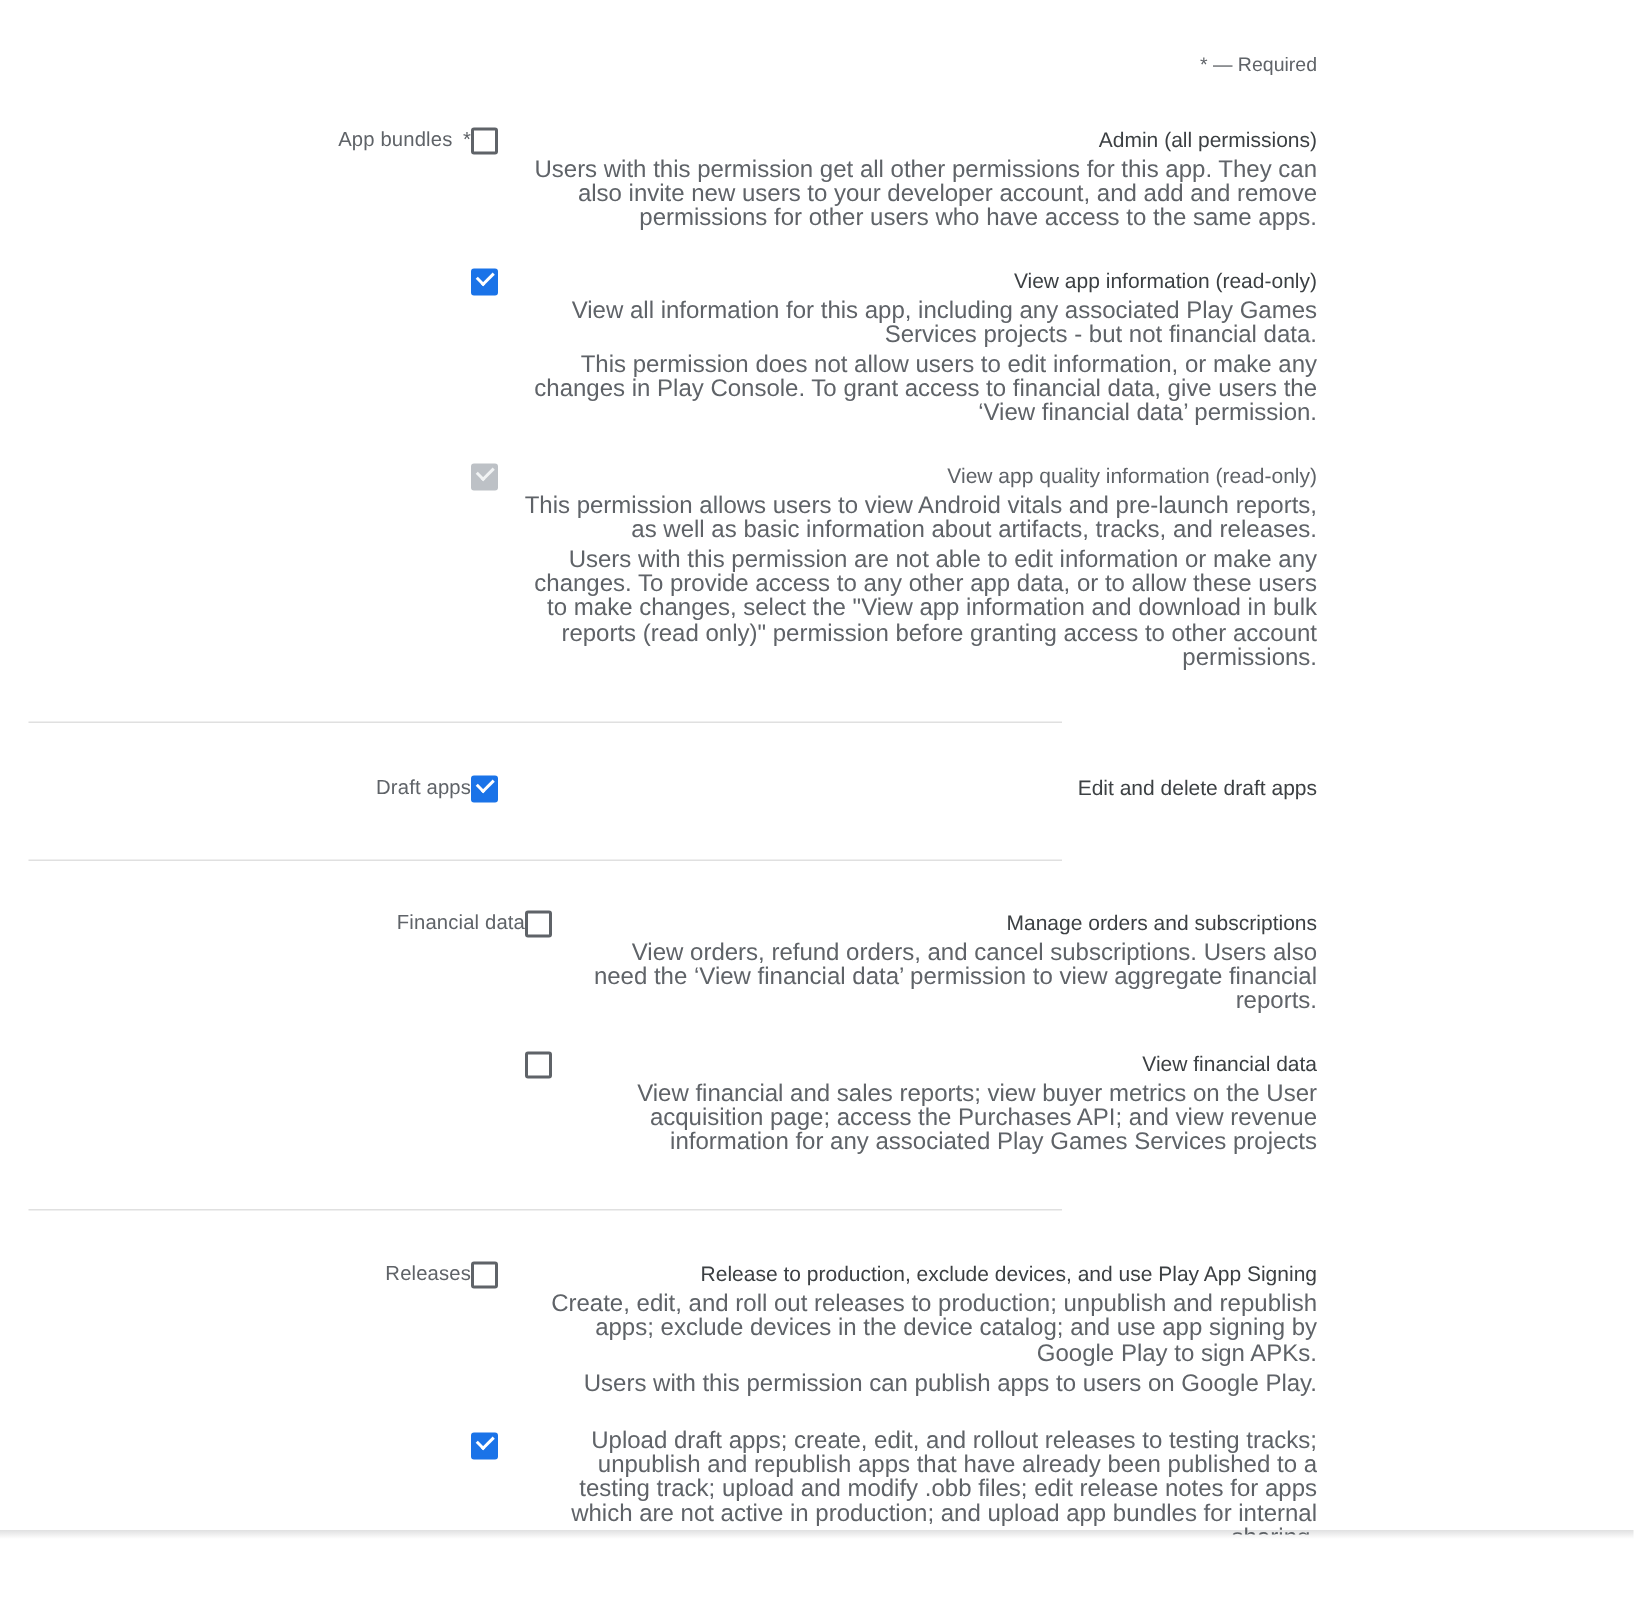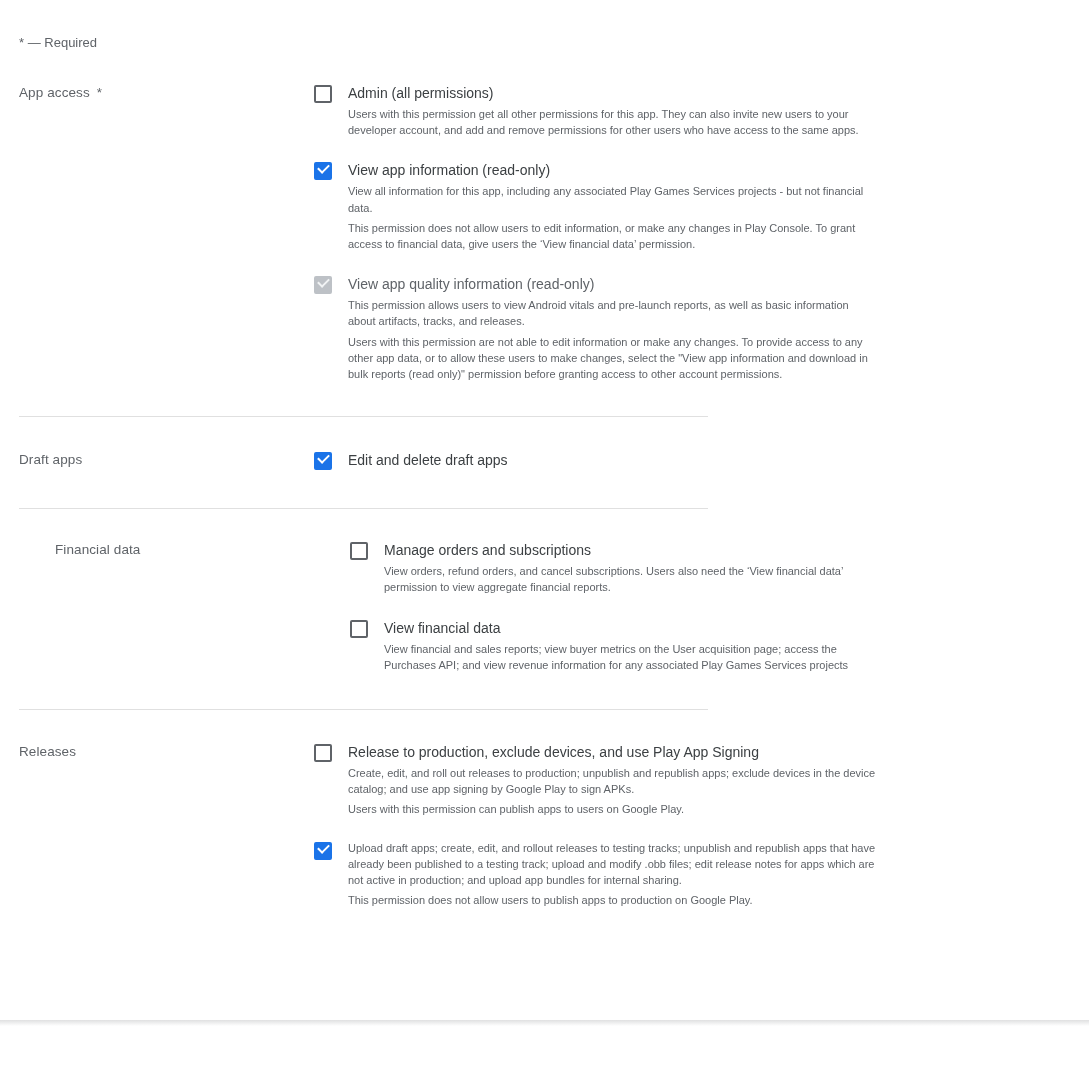--- a/index.html
+++ b/index.html
@@ -26,20 +26,21 @@
 
   
   #scroll-viewport {
     position: absolute;
     left: 0;
     top: 0;
     width: 878px;
     height: 1023px;
     overflow: hidden;
     background: #fff;
+    text-align: right;
   }
 
   #scroll-shadow {
     position: absolute;
     left: 0;
     top: 1020px;
     width: 1089px;
     height: 6px;
     background: linear-gradient(to bottom, rgba(60,64,67,0.16), rgba(60,64,67,0.0));
     pointer-events: none;
@@ -142,21 +143,21 @@
   .perm-title {
     font-size: 14px;
     line-height: 20px;
     color: #3c4043;
     margin-bottom: 3px;
   }
   .perm-title.muted {
     color: #5f6368;
   }
   .perm-desc {
-    font-size: 11px;
+    font-size: 16px;
     line-height: 16.2px;
     color: #5f6368;
     max-width: 572px;
   }
   .perm-desc.wide {
     max-width: 580px;
   }
   .perm-desc + .perm-desc {
     margin-top: 4px;
   }
@@ -166,21 +167,21 @@
 
 <div id="page">
   <div id="scroll-viewport">
     <div id="form">
 
       <div class="required-note">* — Required</div>
 
       <div id="sections-host">
   <div class="section" style="padding-top: 32px; padding-bottom: 34px;">
     <div class="section-label">
-      <span>App access</span><span class="req-star">*</span>
+      <span>App bundles</span><span class="req-star">*</span>
     </div>
     <div class="section-body">
   <div class="perm">
     <div class="checkbox unchecked" role="checkbox" aria-checked="false"></div>
     <div class="perm-text">
       <div class="perm-title">Admin (all permissions)</div>
     <div class="perm-desc wide">Users with this permission get all other permissions for this app. They can also invite new users to your developer account, and add and remove permissions for other users who have access to the same apps.</div>
                 </div>
   </div>
 

